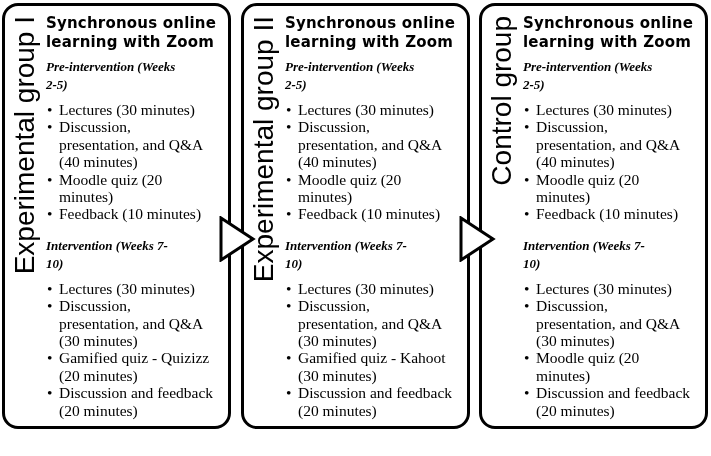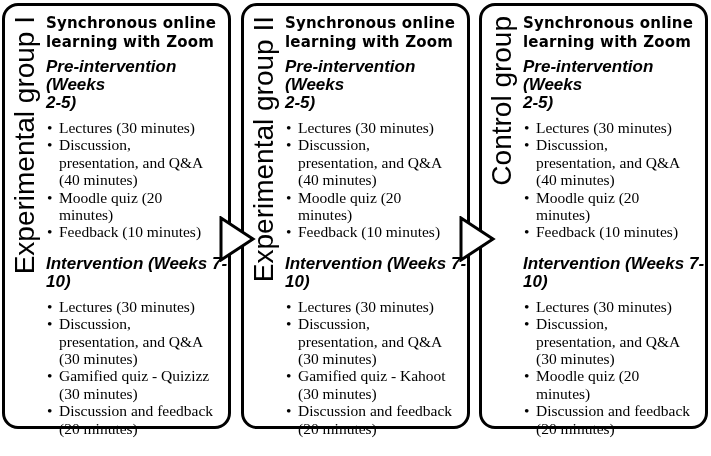--- a/index.html
+++ b/index.html
@@ -51,24 +51,24 @@
   .heading {
     font-family: "DejaVu Sans", sans-serif;
     font-weight: bold;
     font-size: 15px;
     line-height: 19px;
     letter-spacing: 0.2px;
     margin: 3px 0 6px 0;
     white-space: pre-line;
   }
   .section-title {
-    font-family: Liberation Sans, sans-serif;
+    font-family: Liberation Serif, serif;
     font-weight: bold;
     font-style: italic;
-    font-size: 17px;
+    font-size: 13px;
     line-height: 18px;
     margin: 0 0 7px 0;
     white-space: pre-line;
   }
   ul.bullets {
     list-style: none;
     margin: 0 0 14px 0;
     padding: 0;
     font-family: "Liberation Serif", serif;
     font-size: 15.5px;
@@ -116,21 +116,21 @@
         <li class="bullet">Feedback (10 minutes)</li>
       </ul>
       <div class="section-title">Intervention (Weeks 7-
 10)</div>
       <ul class="bullets">
         <li class="bullet">Lectures (30 minutes)</li>
         <li class="bullet">Discussion,
 presentation, and Q&amp;A
 (30 minutes)</li>
         <li class="bullet">Gamified quiz - Quizizz
-(30 minutes)</li>
+(20 minutes)</li>
         <li class="bullet">Discussion and feedback
 (20 minutes)</li>
       </ul>
     </div>
   </section>
 
   <section class="panel panel-2">
     <div class="vlabel">Experimental group II</div>
     <div class="content">
       <div class="heading">Synchronous online

